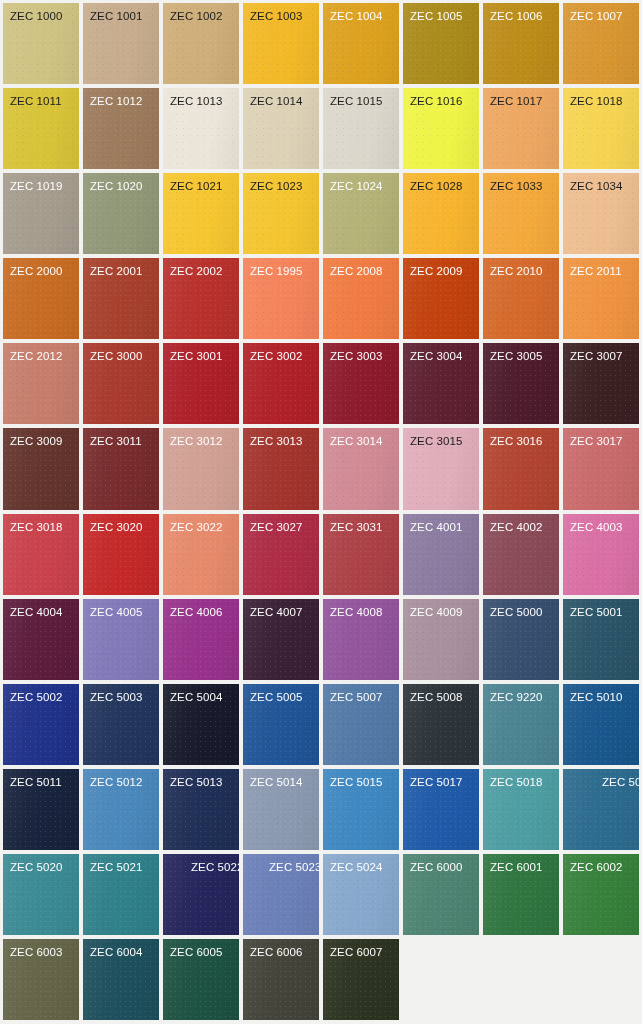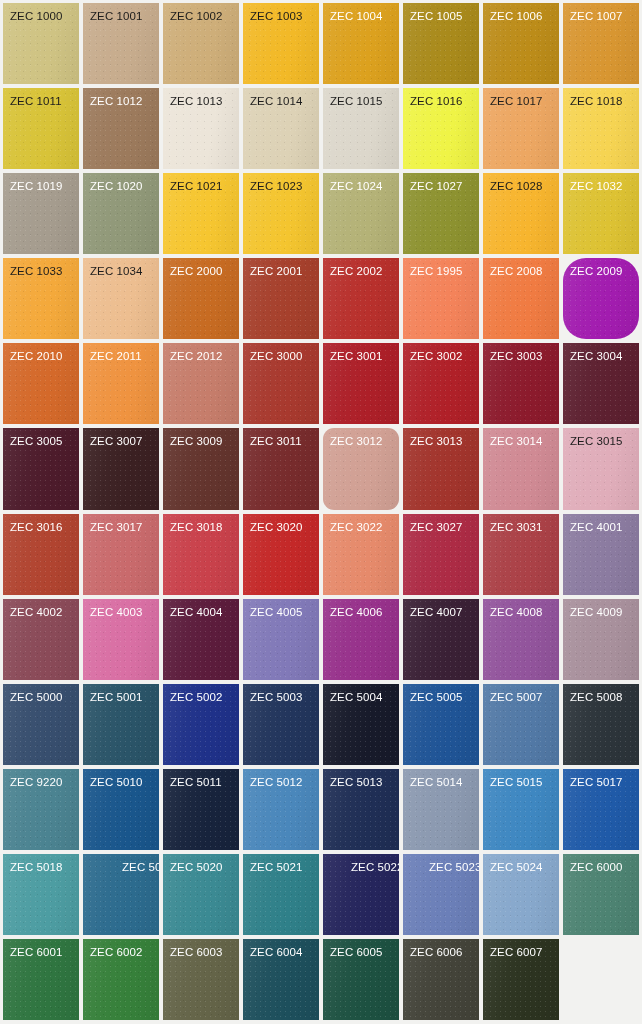--- a/index.html
+++ b/index.html
@@ -133,29 +133,23 @@
     </div>
     <div class="swatch" style="background-color: rgb(246, 198, 48);">
       <span class="swatch-label lbl-dark">ZEC 1021</span>
     </div>
     <div class="swatch" style="background-color: rgb(244, 197, 47);">
       <span class="swatch-label lbl-dark">ZEC 1023</span>
     </div>
     <div class="swatch" style="background-color: rgb(180, 178, 119);">
       <span class="swatch-label lbl-light">ZEC 1024</span>
     </div>
-    <div class="swatch" style="background-color: rgb(141, 146, 48);">
-      <span class="swatch-label lbl-light">ZEC 1027</span>
-    </div>
     <div class="swatch" style="background-color: rgb(247, 181, 46);">
       <span class="swatch-label lbl-dark">ZEC 1028</span>
     </div>
-    <div class="swatch" style="background-color: rgb(221, 194, 51);">
-      <span class="swatch-label lbl-light">ZEC 1032</span>
-    </div>
     <div class="swatch" style="background-color: rgb(244, 169, 59);">
       <span class="swatch-label lbl-dark">ZEC 1033</span>
     </div>
     <div class="swatch" style="background-color: rgb(237, 190, 144);">
       <span class="swatch-label lbl-dark">ZEC 1034</span>
     </div>
     <div class="swatch" style="background-color: rgb(199, 107, 34);">
       <span class="swatch-label lbl-light">ZEC 2000</span>
     </div>
     <div class="swatch" style="background-color: rgb(166, 64, 44);">
@@ -163,21 +157,21 @@
     </div>
     <div class="swatch" style="background-color: rgb(184, 48, 44);">
       <span class="swatch-label lbl-light">ZEC 2002</span>
     </div>
     <div class="swatch" style="background-color: rgb(244, 131, 90);">
       <span class="swatch-label lbl-light">ZEC 1995</span>
     </div>
     <div class="swatch" style="background-color: rgb(240, 123, 66);">
       <span class="swatch-label lbl-light">ZEC 2008</span>
     </div>
-    <div class="swatch" style="background-color: #a21caf; border-radius: 23px;">
+    <div class="swatch" style="background-color: #c2410c;">
       <span class="swatch-label lbl-light">ZEC 2009</span>
     </div>
     <div class="swatch" style="background-color: rgb(212, 105, 42);">
       <span class="swatch-label lbl-light">ZEC 2010</span>
     </div>
     <div class="swatch" style="background-color: rgb(239, 147, 64);">
       <span class="swatch-label lbl-light">ZEC 2011</span>
     </div>
     <div class="swatch" style="background-color: rgb(198, 125, 107);">
       <span class="swatch-label lbl-light">ZEC 2012</span>
@@ -202,21 +196,21 @@
     </div>
     <div class="swatch" style="background-color: rgb(59, 32, 34);">
       <span class="swatch-label lbl-light">ZEC 3007</span>
     </div>
     <div class="swatch" style="background-color: rgb(99, 52, 45);">
       <span class="swatch-label lbl-light">ZEC 3009</span>
     </div>
     <div class="swatch" style="background-color: rgb(119, 43, 44);">
       <span class="swatch-label lbl-light">ZEC 3011</span>
     </div>
-    <div class="swatch" style="background-color: rgb(209, 160, 148); border-radius: 11px;">
+    <div class="swatch" style="background-color: rgb(209, 160, 148);">
       <span class="swatch-label lbl-light">ZEC 3012</span>
     </div>
     <div class="swatch" style="background-color: rgb(162, 52, 44);">
       <span class="swatch-label lbl-light">ZEC 3013</span>
     </div>
     <div class="swatch" style="background-color: rgb(208, 138, 148);">
       <span class="swatch-label lbl-light">ZEC 3014</span>
     </div>
     <div class="swatch" style="background-color: rgb(224, 173, 186);">
       <span class="swatch-label lbl-dark">ZEC 3015</span>

